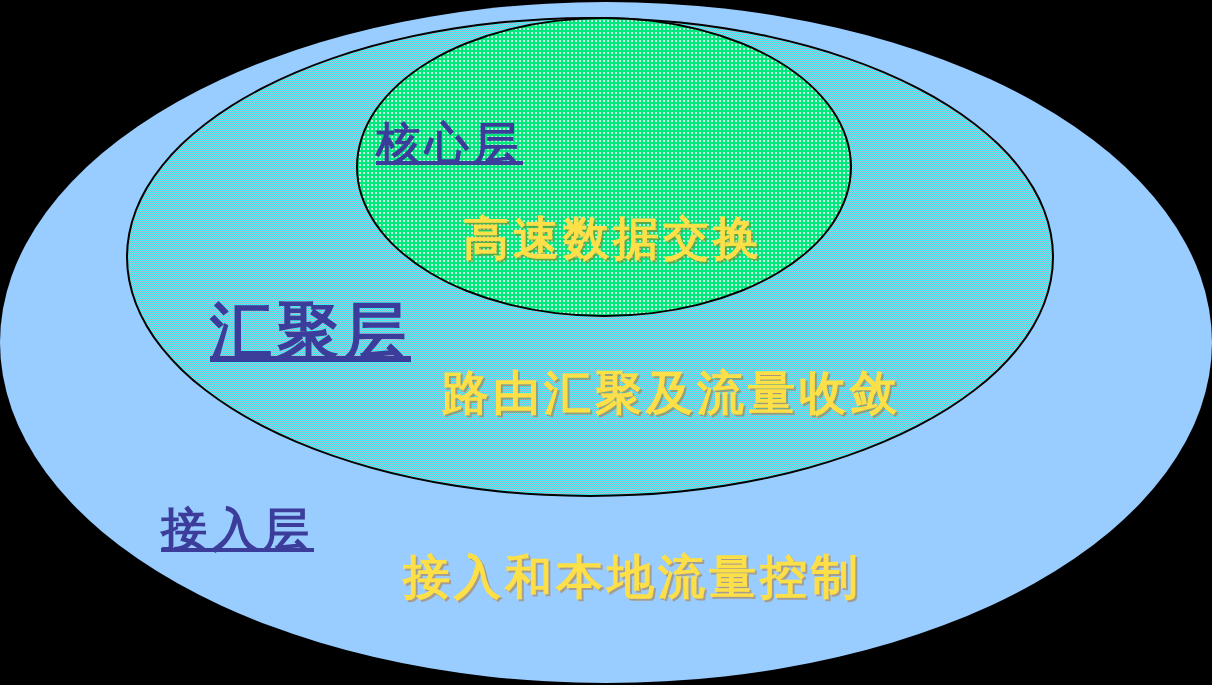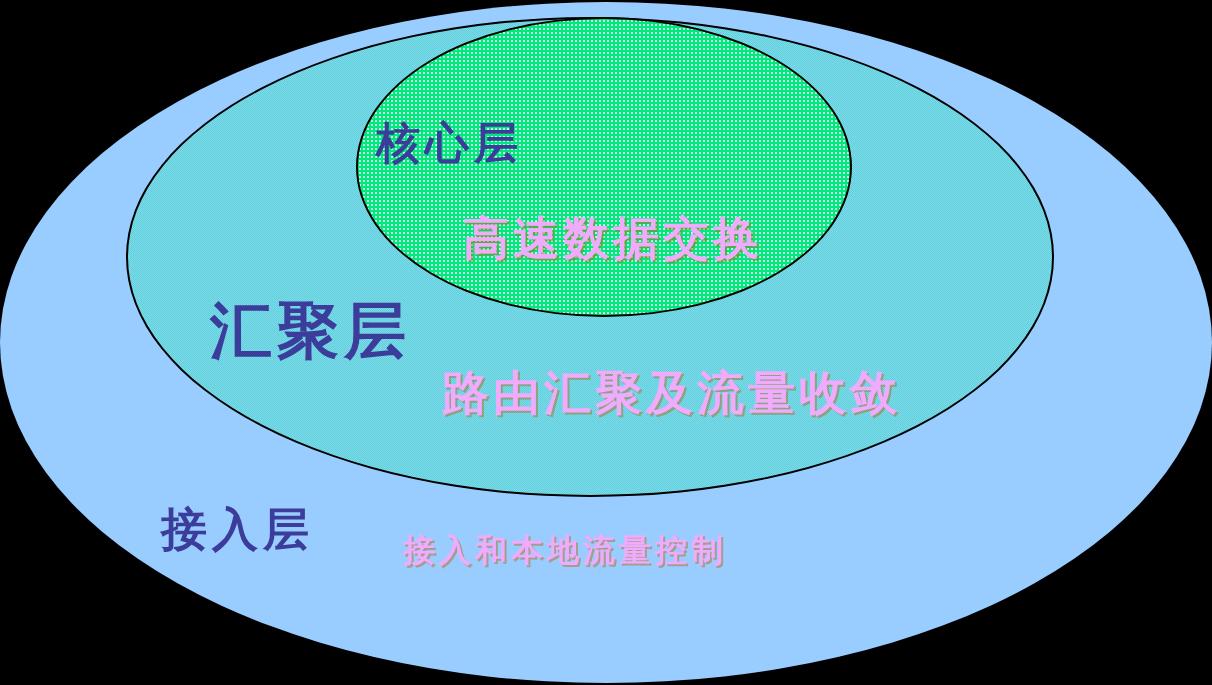--- a/index.html
+++ b/index.html
@@ -53,37 +53,38 @@
     background-image: radial-gradient(circle, #C9F7DF 0.7px, transparent 1.2px);
     background-size: 4px 4px;
   }
   .layer-label {
     position: absolute;
     color: #3C3C9B;
     font-weight: bold;
     white-space: nowrap;
     letter-spacing: 5px;
     line-height: 1;
+    text-decoration: underline;
   }
   .layer-desc {
     position: absolute;
-    color: #f0abfc;
+    color: #fde047;
     font-weight: bold;
     white-space: nowrap;
     letter-spacing: 4px;
     line-height: 1;
     text-shadow: 2px 2px 0 rgba(180, 100, 10, 0.45);
     text-align: center;
   }
   .core-label       { left: 376px; top: 122px; font-size: 44px; }
   .core-desc        { left: 463px; top: 216px; font-size: 46px; }
   .aggregation-label{ left: 210px; top: 300px; font-size: 62px; }
   .aggregation-desc { left: 405px; top: 370px; font-size: 47px; margin-left: 37px; }
   .access-label     { left: 161px; top: 507px; font-size: 46px; }
-  .access-desc      { left: 403px; top: 534px; font-size: 32px; }
+  .access-desc      { left: 403px; top: 554px; font-size: 47px; }
 </style>
 </head>
 <body>
 
 <div class="canvas">
 
   <div class="ellipse access-ellipse"></div>
 
   <div class="ellipse aggregation-ellipse"></div>
 

